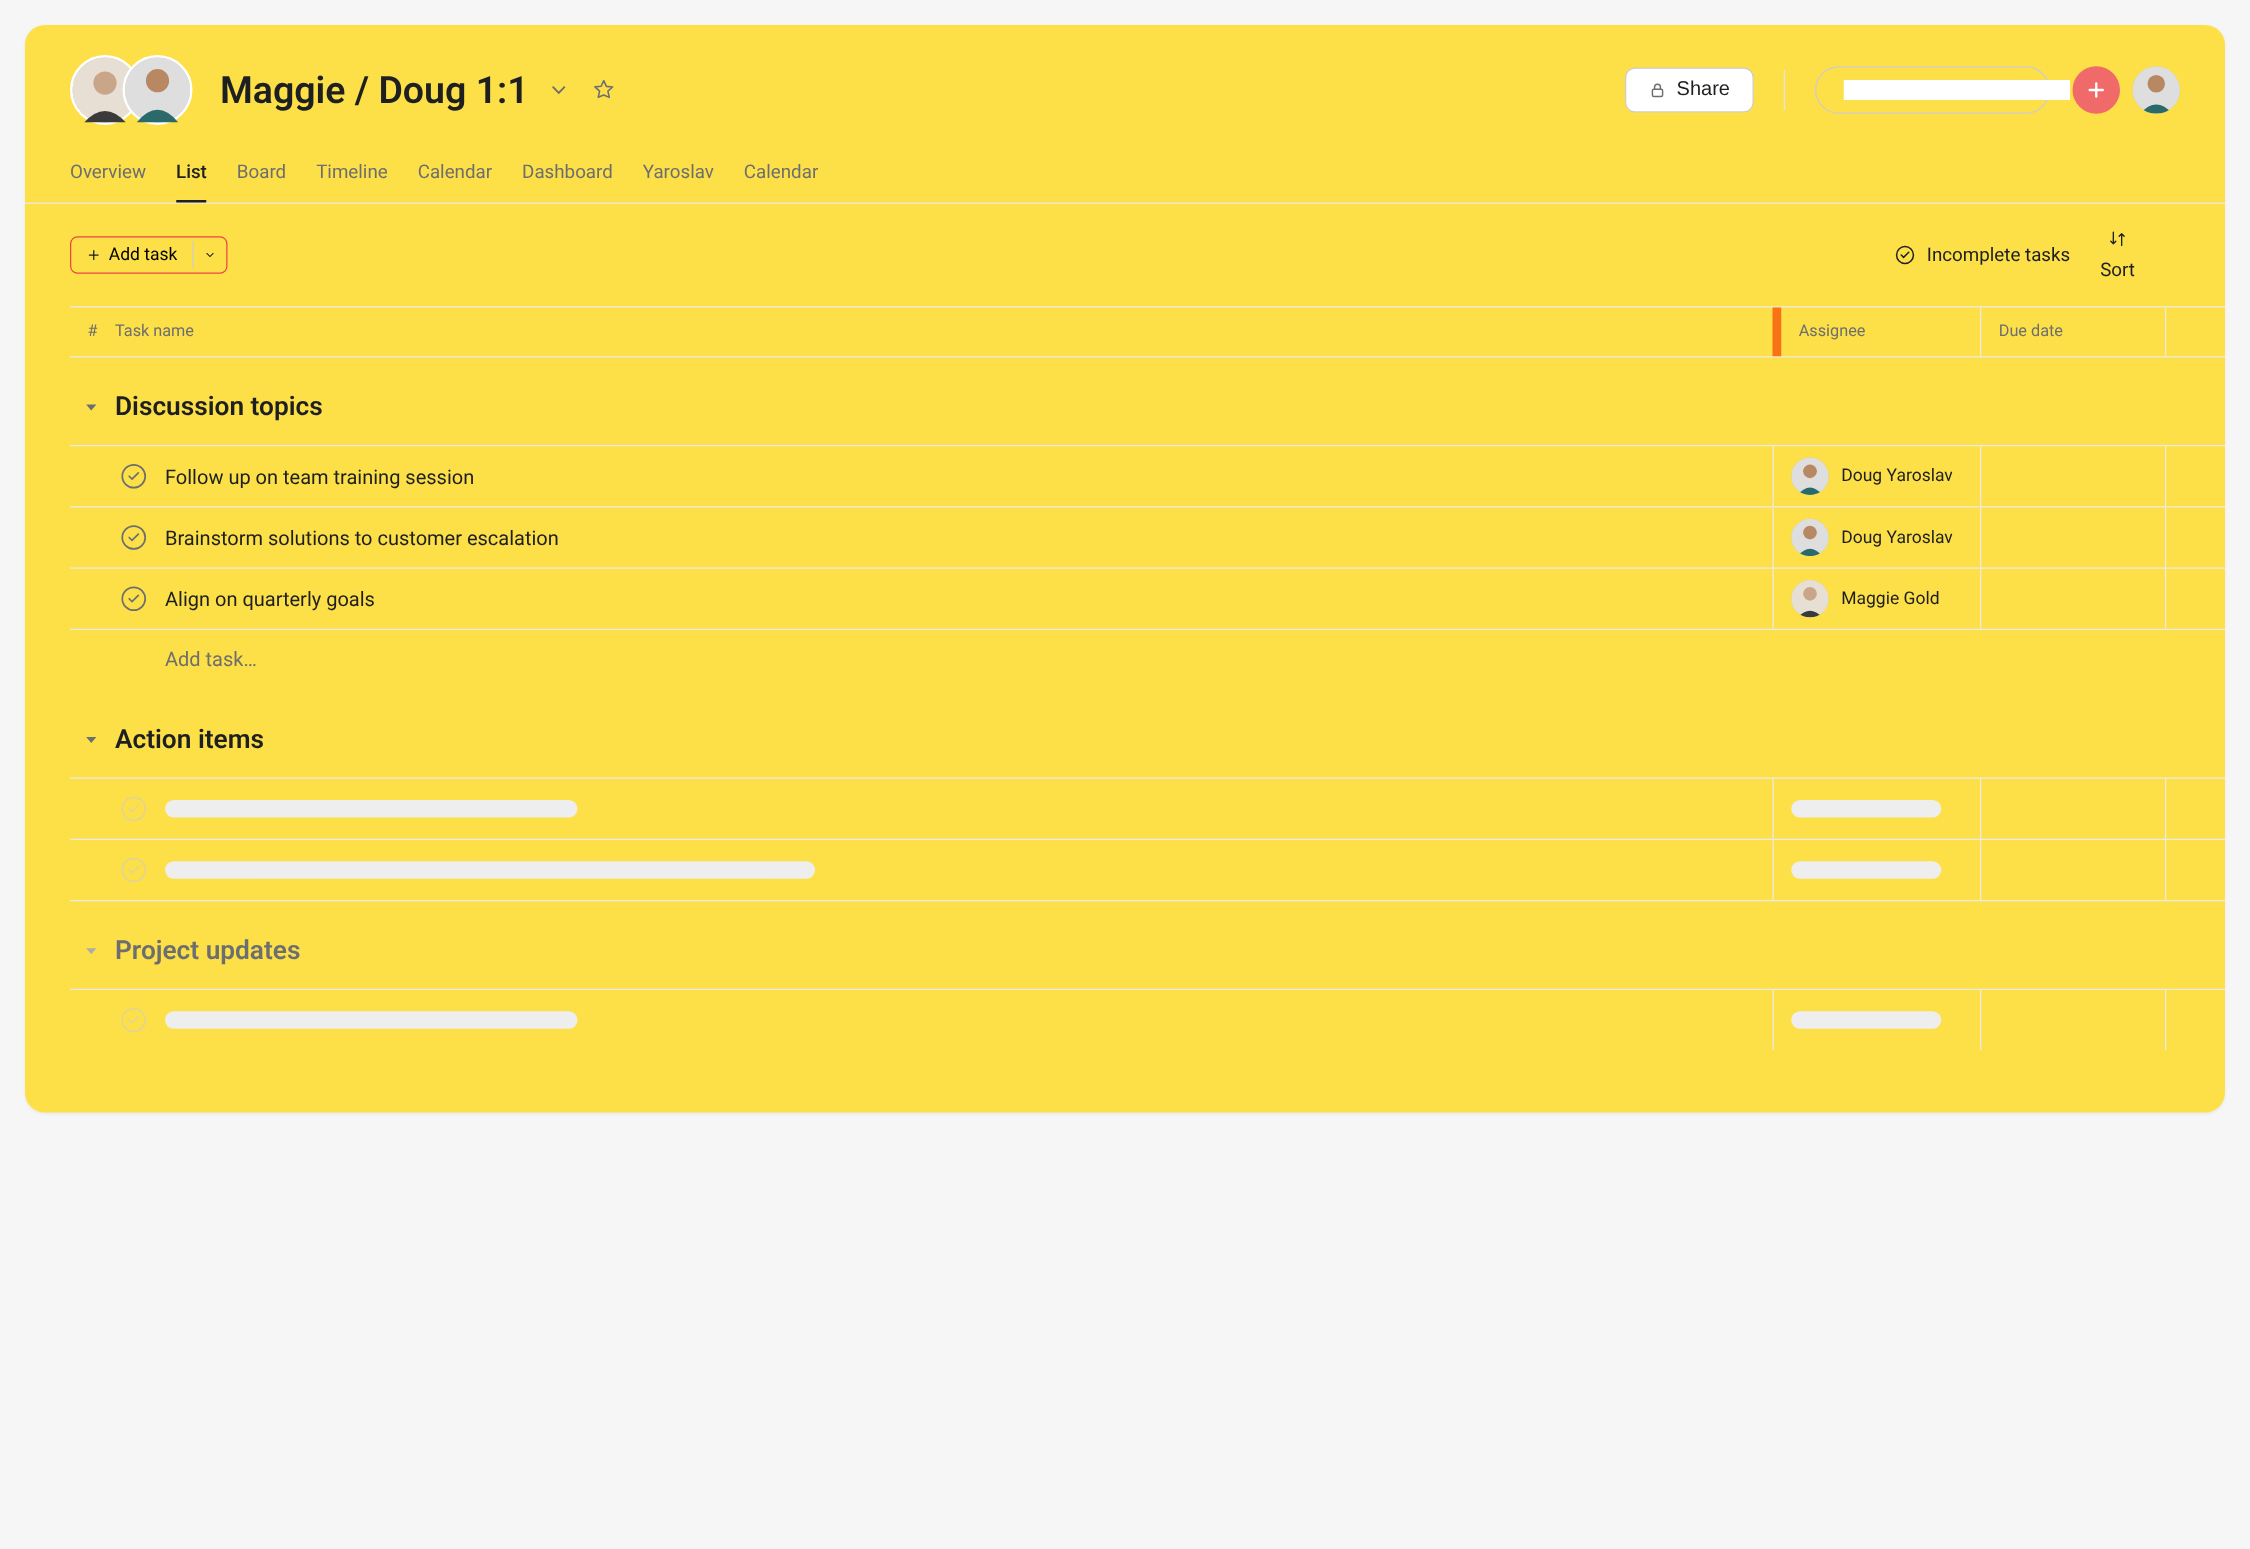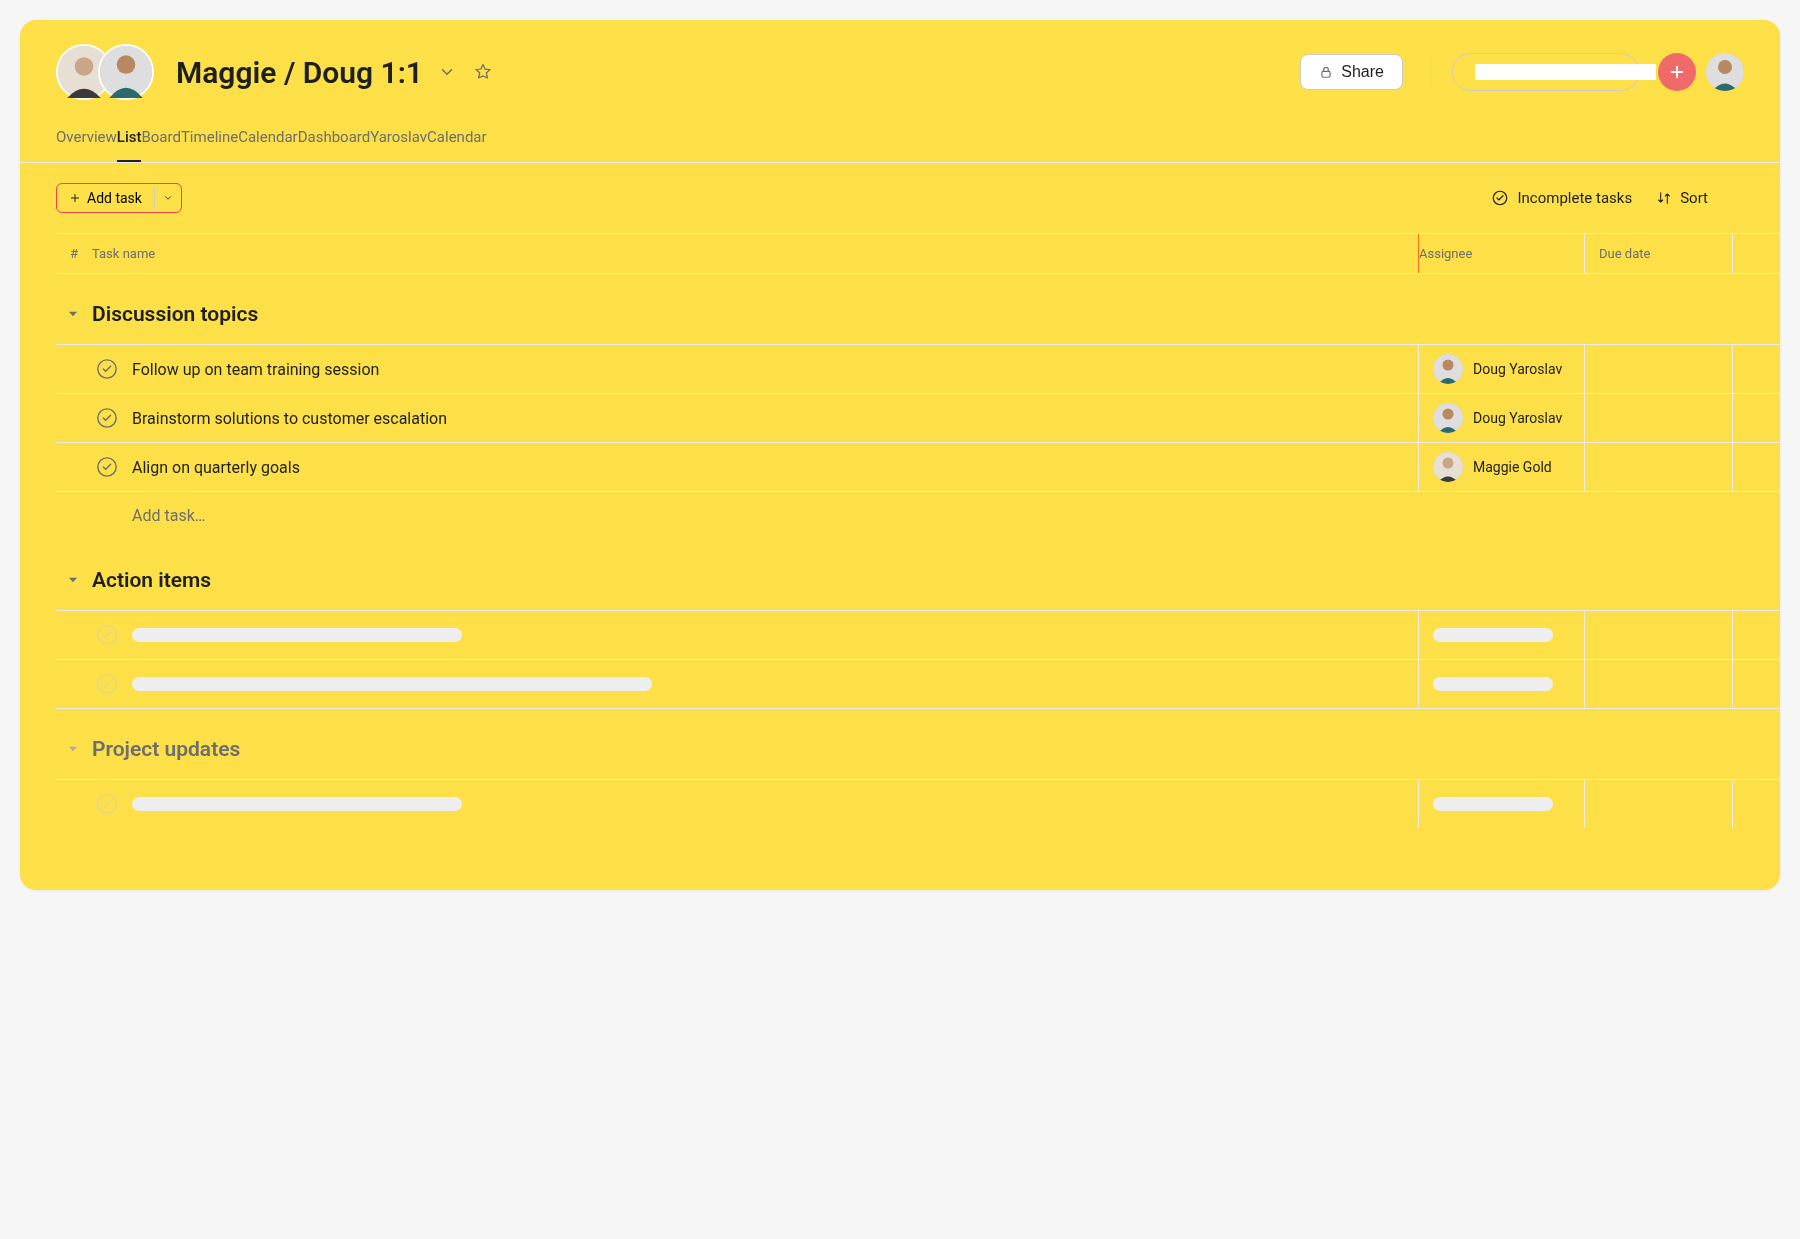--- a/index.html
+++ b/index.html
@@ -15,36 +15,36 @@
 .chevron-btn { width: 24px; height: 24px; margin-right: 12px; }
 .star-btn { width: 24px; height: 24px; }
 .spacer { flex: 1; }
 .share-btn { display: flex199; display: flex; align-items: center; gap: 8px; padding: 8px 18px; border: 1px solid #cfcbcb; border-radius: 8px; background: #fff; font-size: 16px; color: #1e1f21; cursor: pointer; margin-right: 24px; }
 .divider-v { width: 1px; height: 32px; background: #e5e3e3; margin-right: 24px; }
 .search-box { display: flex; align-items: center; width: 188px; height: 38px; border: 1px solid #cfcbcb; border-radius: 20px; padding: 0 14px; margin-right: 18px; }
 .search-box input { border: none; outline: none; flex: 1; font-size: 14px; margin-left: 8px; }
 .fab { width: 38px; height: 38px; border-radius: 50%; background: #f06a6a; color: #fff; display: flex; align-items: center; justify-content: center; cursor: pointer; margin-right: 10px; }
 .user-avatar { width: 38px; height: 38px; border-radius: 50%; background: #d4c9b8; display: flex; align-items: center; justify-content: center; overflow: hidden; }
 
-.tabs { display: flex; padding: 8px 36px 0 36px; border-bottom: 1px solid #edeae9; }
+.tabs { display: flex; gap: 24px; padding: 8px 36px 0 36px; border-bottom: 1px solid #edeae9; }
 .tab { font-size: 15px; color: #6d6e6f; padding: 10px 0 14px 0; cursor: pointer; border-bottom: 2px solid transparent; }
 .tab.active { color: #1e1f21; border-bottom: 2px solid #1e1f21; font-weight: 500; }
 
 .toolbar { display: flex; align-items: center; padding: 20px 36px; }
 .add-task-btn { display: flex; align-items: center; border: 1px solid #ef4444; border-radius: 6px; overstate; overflow: hidden; }
 .add-task-main { display: flex; align-items: center; gap: 6px; padding: 6px 12px; font-size: 14px; cursor: pointer; }
 .add-task-chev { padding: 6px 8px; border-left: 1px solid #cfcbcb; cursor: pointer; }
 .filter-btn { display: flex; align-items: center; gap: 8px; font-size: 15px; color: #1e1f21; cursor: pointer; margin-right: 24px; }
 .sort-btn { display: flex; align-items: center; gap: 8px; font-size: 15px; color: #1e1f21; cursor: pointer; }
 
 .table { padding: 0 0 0 36px; }
 .col-header { display: flex; border-top: 1px solid #edeae9; border-bottom: 1px solid #edeae9; font-size: 13px; color: #6d6e6f; }
 .col-hash { width: 36px; padding: 12px 0; text-align: center; }
 .col-name { flex: 1; padding: 12px 0; }
-.col-assignee { width: 166px; border-left: 1px solid #f97316; padding: 12px 0; }
+.col-assignee { width: 166px; border-left: 7px solid #f97316; padding: 12px 14px; }
 .col-due { width: 148px; border-left: 1px solid #edeae9; padding: 12px 14px; }
 .col-end { width: 48px; border-left: 1px solid #edeae9; }
 
 .section-header { display: flex; align-items: center; gap: 12px; padding: 28px 0 18px 10px; }
 .section-caret { cursor: pointer; display: flex; }
 .section-title { font-size: 21px; font-weight: 600; color: #1e1f21; }
 .section-title.muted { color: #6d6e6f; }
 
 .row { display: flex; align-items: center; border-top: 1px solid #edeae9; min-height: 48px; }
 .row:last-child-of-section { border-bottom: 1px solid #edeae9; }
@@ -158,21 +158,21 @@
       </div>
     </div>
     <div class="spacer"></div>
     <div class="filter-btn">
       <svg width="18" height="18" viewBox="0 0 24 24">
           <circle cx="12" cy="12" r="9" stroke="#1e1f21" stroke-width="1.6" fill="none"></circle>
           <path d="M8 12l2.5 2.5L16 9" stroke="#1e1f21" stroke-width="1.6" fill="none" stroke-linecap="round"></path>
         </svg>
       <span>Incomplete tasks</span>
     </div>
-    <div class="sort-btn" style="margin-right:36px;">
+    <div class="sort-btn" style="margin-right:36px;flex-direction:column;">
       <svg width="16" height="16" viewBox="0 0 24 24">
           <path d="M7 4v14m0 0l-3-3m3 3l3-3M17 20V6m0 0l-3 3m3-3l3 3" stroke="#1e1f21" stroke-width="1.6" fill="none" stroke-linecap="round"></path>
         </svg>
       <span>Sort</span>
     </div>
   </div>
 
   <div class="table">
     <div class="col-header">
       <div class="col-hash">#</div>

